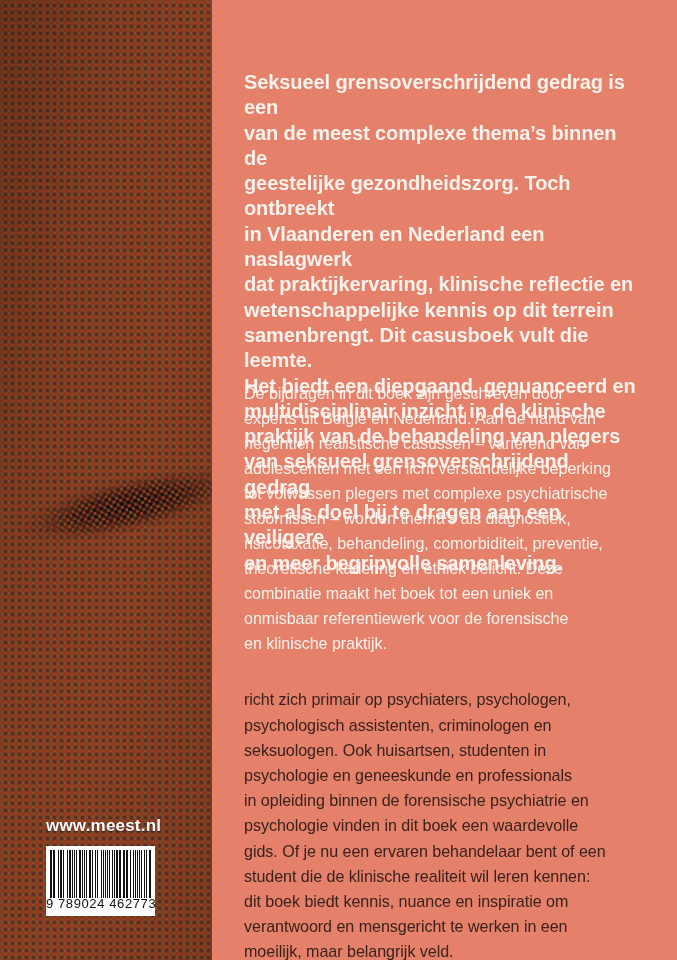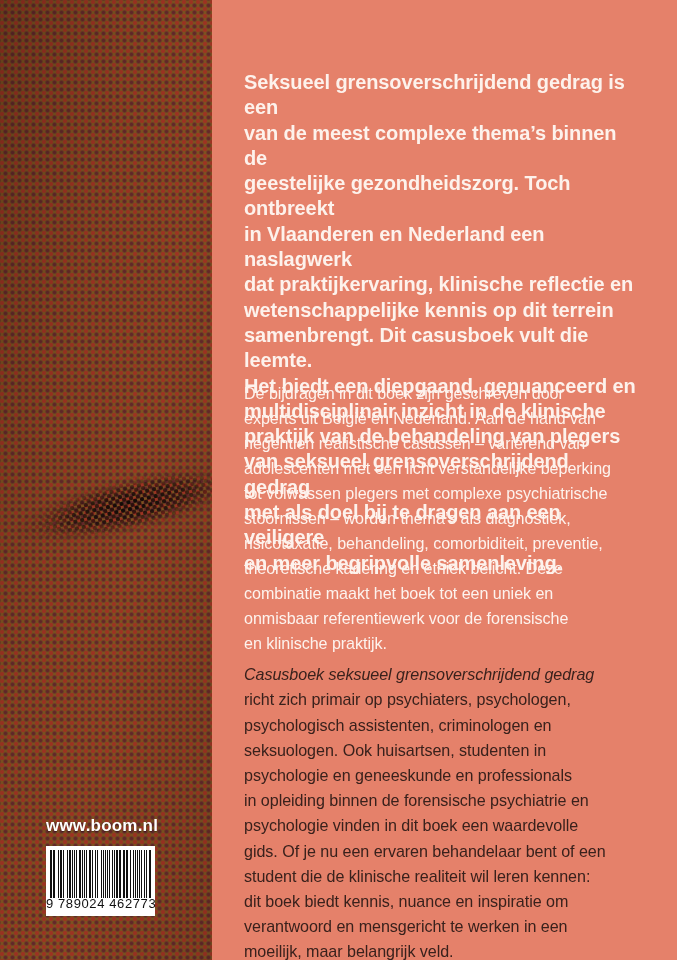--- a/index.html
+++ b/index.html
@@ -151,21 +151,21 @@
 <body>
 
 <div class="cover">
 
   <div class="left-panel">
     <div class="dots-layer"></div>
     <div class="dots-dark-band"></div>
     <div class="panel-shade"></div>
   </div>
 
-  <div class="boom-url">www.boom.nl</div>
+  <div class="boom-url">www.meest.nl</div>
 
   <div class="barcode-box">
     <div class="barcode-bars" id="barcode-bars">
         <i style="left: 0px; width: 2.2px;"></i>
         <i style="left: 3.3px; width: 2.2px;"></i>
         <i style="left: 7.7px; width: 1.1px;"></i>
         <i style="left: 9.9px; width: 2.2px;"></i>
         <i style="left: 13.2px; width: 1.1px;"></i>
         <i style="left: 16.5px; width: 1.1px;"></i>
         <i style="left: 18.7px; width: 2.2px;"></i>
@@ -226,21 +226,21 @@
 adolescenten met een licht verstandelijke beperking
 tot volwassen plegers met complexe psychiatrische
 stoornissen – worden thema’s als diagnostiek,
 risicotaxatie, behandeling, comorbiditeit, preventie,
 theoretische kadering en ethiek belicht. Deze
 combinatie maakt het boek tot een uniek en
 onmisbaar referentiewerk voor de forensische
 en klinische praktijk.</div>
 
     <div class="para para-audience">
-      <span class="title-ital">Casusboek seksueel grensoverschrijdend gedrag</span><span>
+      <span>
 richt zich primair op psychiaters, psychologen,
 psychologisch assistenten, criminologen en
 seksuologen. Ook huisartsen, studenten in
 psychologie en geneeskunde en professionals
 in opleiding binnen de forensische psychiatrie en
 psychologie vinden in dit boek een waardevolle
 gids. Of je nu een ervaren behandelaar bent of een
 student die de klinische realiteit wil leren kennen:
 dit boek biedt kennis, nuance en inspiratie om
 verantwoord en mensgericht te werken in een

